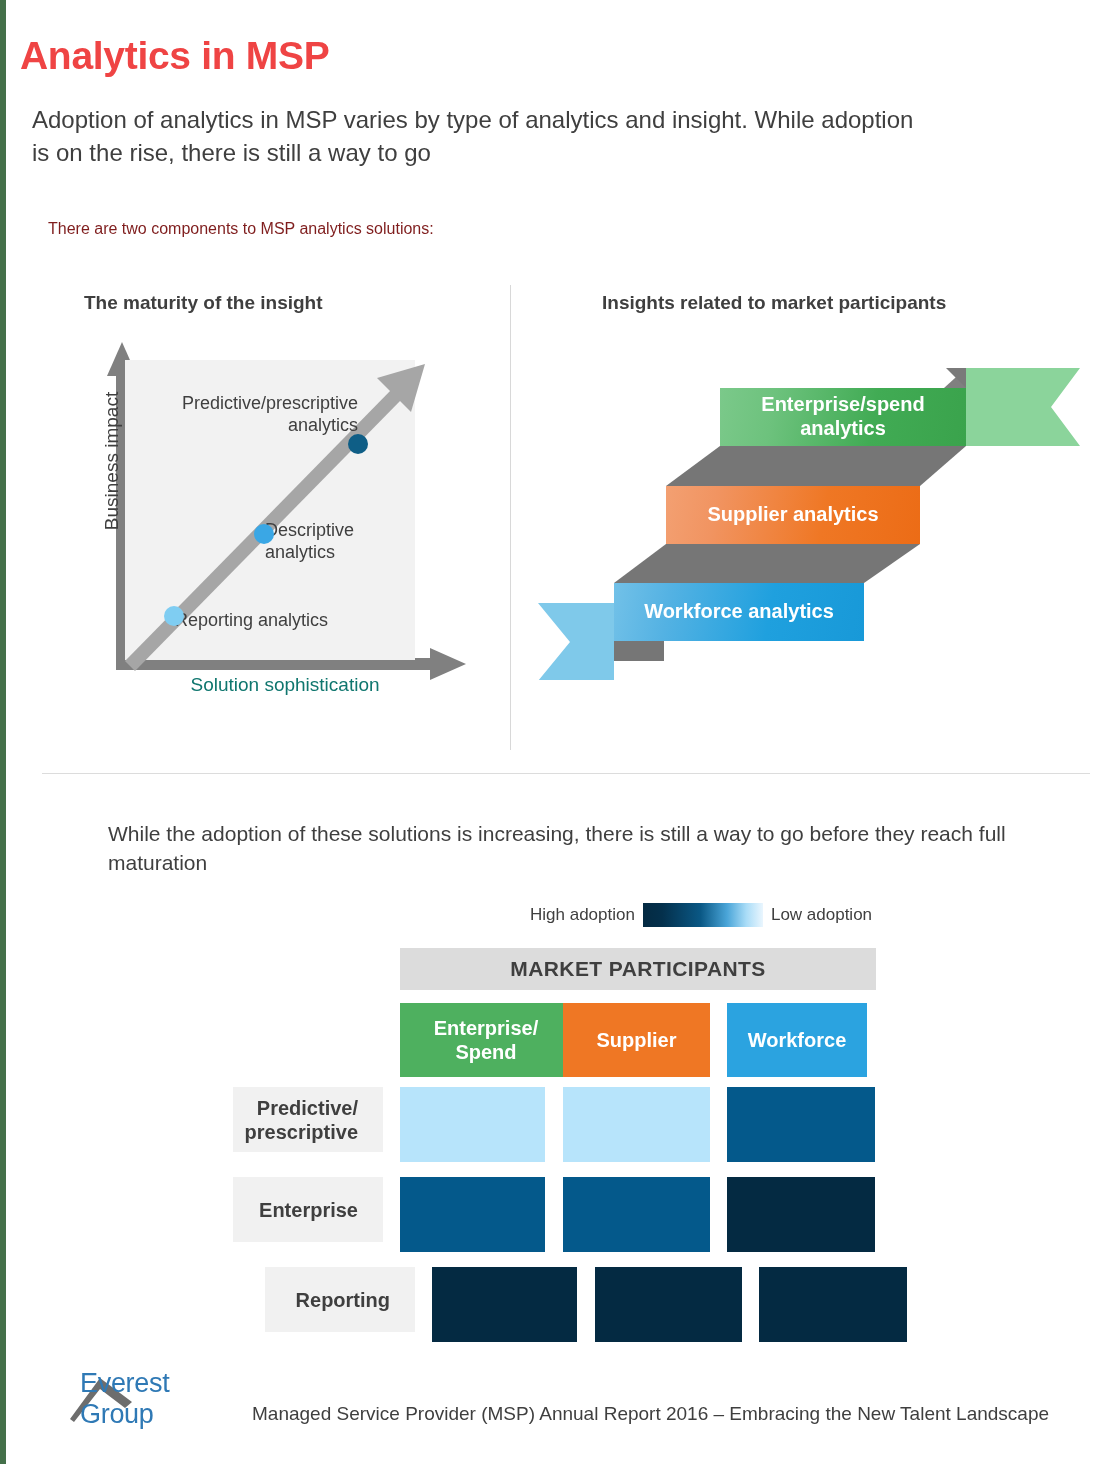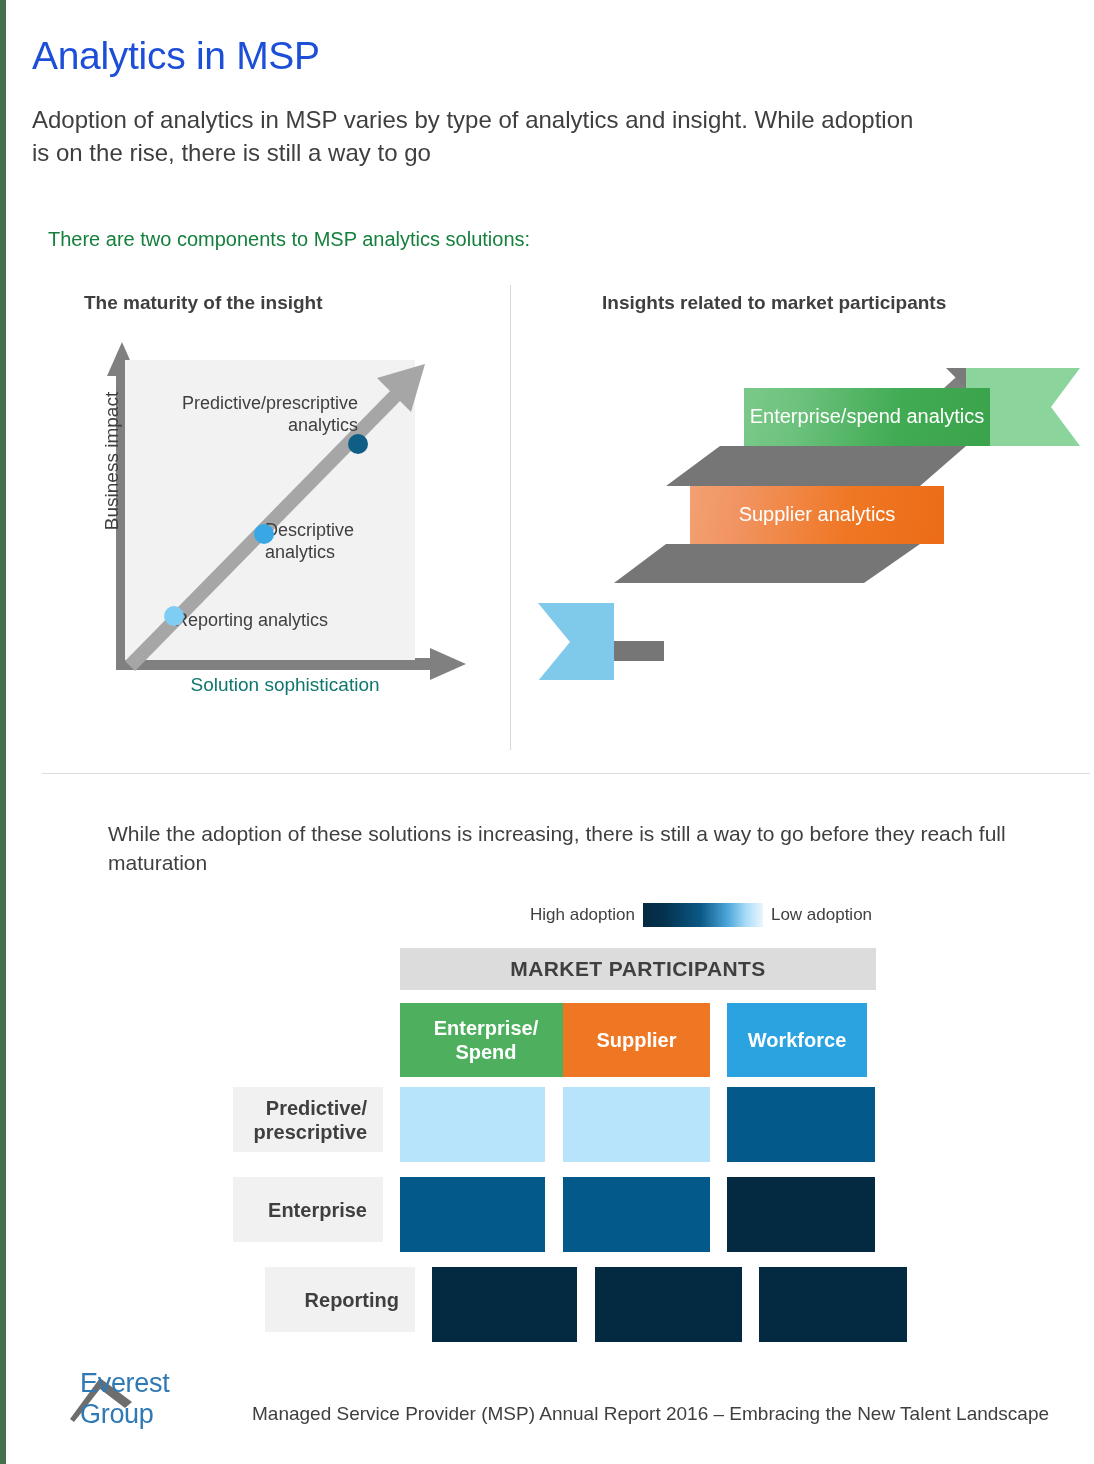--- a/index.html
+++ b/index.html
@@ -10,30 +10,30 @@
     color:#3f3f3f;
     position:relative;
     overflow:hidden;
   }
   .edge-strip{
     position:absolute;left:0;top:0;width:6px;height:1464px;
     background:#44704a;
   }
   
   .page-title{
-    position:absolute;left:32px;top:34px;
-    font-size:39px;font-weight:normal;color:#1d4ed8;letter-spacing:-0.3px;
+    position:absolute;left:20px;top:34px;
+    font-size:39px;font-weight:bold;color:#ef4444;letter-spacing:-0.3px;
   }
   .page-subtitle{
     position:absolute;left:32px;top:103px;width:900px;
     font-size:24px;line-height:1.38;color:#3f3f3f;
   }
   .intro-line{
     position:absolute;left:48px;top:220px;
-    font-size:20px;color:#15803d;margin-top:8px;
+    font-size:16px;color:#7f1d1d;
   }
   
   .panel-title{
     position:absolute;font-size:19px;font-weight:bold;color:#3f3f3f;
   }
   .vdivider{
     position:absolute;left:510px;top:285px;width:1px;height:465px;
     background:#d8d8d8;
   }
   .hdivider{
@@ -60,22 +60,22 @@
   .lbl-desc{left:185px;top:190px;width:130px;text-align:left;}
   .lbl-rep{left:95px;top:280px;width:220px;text-align:left;}
   .dot{position:absolute;border-radius:50%;}
   .dot-pred{left:268px;top:104px;width:20px;height:20px;background:#0f5e86;}
   .dot-desc{left:174px;top:194px;width:20px;height:20px;background:#3aa7e5;}
   .dot-rep{left:84px;top:276px;width:20px;height:20px;background:#7fcdf2;}
   
   .ribbons{position:absolute;left:520px;top:350px;width:560px;height:330px;}
   .ribbon{
     position:absolute;display:flex;align-items:center;justify-content:center;
-    color:#ffffff;font-weight:normal;font-size:20px;text-align:center;
-    line-height:1.18;z-index:3;margin-left:24px;
+    color:#ffffff;font-weight:bold;font-size:20px;text-align:center;
+    line-height:1.18;z-index:3;
   }
   .r-ent{
     left:200px;top:38px;width:246px;height:58px;
     background:linear-gradient(100deg,#7bc98a 0%,#6dc27d 22%,#41ab54 62%,#3aa34c 100%);
   }
   .r-sup{
     left:146px;top:136px;width:254px;height:58px;
     background:linear-gradient(100deg,#f3a072 0%,#f19461 20%,#ef7724 62%,#ec6c16 100%);
   }
   .r-work{
@@ -105,21 +105,21 @@
     position:absolute;top:1003px;height:74px;display:flex;align-items:center;
     justify-content:center;color:#ffffff;font-weight:bold;font-size:20px;
     text-align:center;line-height:1.2;
   }
   .ch-0{left:400px;width:172px;background:#4eb05f;}
   .ch-1{left:563px;width:147px;background:#ef7724;}
   .ch-2{left:727px;width:140px;background:#2ba3e0;}
   .row-label{
     position:absolute;left:233px;width:150px;height:65px;background:#f1f1f1;
     display:flex;align-items:center;justify-content:flex-end;
-    padding-right:16px;box-sizing:border-box;
+    padding-right:25px;box-sizing:border-box;
     font-size:20px;font-weight:bold;color:#3f3f3f;text-align:right;line-height:1.2;
   }
   .cell{position:absolute;height:75px;}
   .c-0{left:400px;width:145px;}
   .c-1{left:563px;width:147px;}
   .c-2{left:727px;width:148px;}
   .rY-0{top:1087px;}
   .rY-1{top:1177px;}
   .rY-2{top:1267px;margin-left:32px;}
   
@@ -192,20 +192,21 @@
 
     <polygon points="146,194 400,194 344,233 94,233" fill="#767676"></polygon>
 
     <polygon points="94,291 144,291 144,311 94,311" fill="#767676"></polygon>
 
     <polygon points="94,253 94,331 18,331 50,292 18,253" fill="#7fc9ea"></polygon>
   </svg>
 
   <div class="ribbon r-ent">Enterprise/spend analytics</div>
   <div class="ribbon r-sup">Supplier analytics</div>
+  <div class="ribbon r-work">Workforce analytics</div>
 </div>
 
 <div class="lower-note">While the adoption of these solutions is increasing, there is still a way to go before they reach full maturation</div>
 
 <div class="legend">
   <span class="legend-label">High adoption</span>
   <span class="legend-bar"></span>
   <span class="legend-label">Low adoption</span>
 </div>
 

